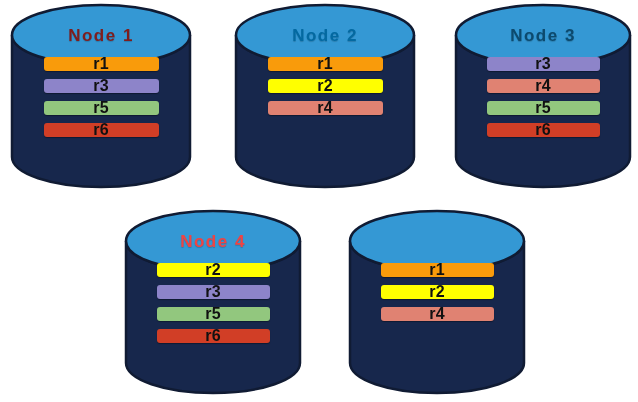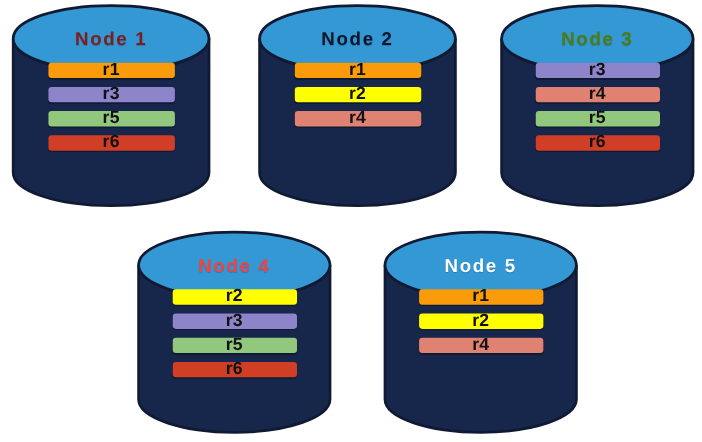--- a/index.html
+++ b/index.html
@@ -109,41 +109,41 @@
         </div>
       </div>
     </div>
     <div class="node" style="left: 232px; top: 2px; width: 186px; height: 188px;">
       <div class="cyl">
         <svg class="cyl-svg" width="186" height="188" viewBox="0 0 186 188">
           <path d="M 4 33 L 4 155 A 89 30 0 0 0 182 155 L 182 33 A 89 30 0 0 1 4 33 Z" fill="#17274C" stroke="#101B33" stroke-width="2.5"></path>
           <ellipse cx="93" cy="33" rx="89" ry="30" fill="#3498D4" stroke="#101B33" stroke-width="2.5"></ellipse>
         </svg>
       </div>
-      <div class="node-title" style="top: 24px; color: #0f172a;">Node  2</div>
+      <div class="node-title" style="top: 24px; color: #0369a1;">Node  2</div>
       <div class="replica-stack" style="top: 55px;">
         <div class="replica-bar" style="background: rgb(249, 155, 11); width: 115px;">
           <span class="replica-label" style="color: rgb(17, 17, 17);">r1</span>
         </div>
         <div class="replica-bar" style="background: rgb(255, 255, 0); width: 115px;">
           <span class="replica-label" style="color: rgb(17, 17, 17);">r2</span>
         </div>
         <div class="replica-bar" style="background: rgb(224, 130, 114); width: 115px;">
           <span class="replica-label" style="color: rgb(17, 17, 17);">r4</span>
         </div>
       </div>
     </div>
     <div class="node" style="left: 452px; top: 2px; width: 182px; height: 188px;">
       <div class="cyl">
         <svg class="cyl-svg" width="182" height="188" viewBox="0 0 182 188">
           <path d="M 4 33 L 4 155 A 87 30 0 0 0 178 155 L 178 33 A 87 30 0 0 1 4 33 Z" fill="#17274C" stroke="#101B33" stroke-width="2.5"></path>
           <ellipse cx="91" cy="33" rx="87" ry="30" fill="#3498D4" stroke="#101B33" stroke-width="2.5"></ellipse>
         </svg>
       </div>
-      <div class="node-title" style="top: 24px; color: #4d7c0f;">Node  3</div>
+      <div class="node-title" style="top: 24px; color: #0c4a6e;">Node  3</div>
       <div class="replica-stack" style="top: 55px;">
         <div class="replica-bar" style="background: rgb(141, 132, 201); width: 113px;">
           <span class="replica-label" style="color: rgb(17, 17, 17);">r3</span>
         </div>
         <div class="replica-bar" style="background: rgb(224, 130, 114); width: 113px;">
           <span class="replica-label" style="color: rgb(17, 17, 17);">r4</span>
         </div>
         <div class="replica-bar" style="background: rgb(146, 199, 126); width: 113px;">
           <span class="replica-label" style="color: rgb(17, 17, 17);">r5</span>
         </div>
@@ -175,21 +175,20 @@
         </div>
       </div>
     </div>
     <div class="node" style="left: 346px; top: 208px; width: 182px; height: 188px;">
       <div class="cyl">
         <svg class="cyl-svg" width="182" height="188" viewBox="0 0 182 188">
           <path d="M 4 33 L 4 155 A 87 30 0 0 0 178 155 L 178 33 A 87 30 0 0 1 4 33 Z" fill="#17274C" stroke="#101B33" stroke-width="2.5"></path>
           <ellipse cx="91" cy="33" rx="87" ry="30" fill="#3498D4" stroke="#101B33" stroke-width="2.5"></ellipse>
         </svg>
       </div>
-      <div class="node-title" style="top: 24px; color: rgb(255, 255, 255);">Node  5</div>
       <div class="replica-stack" style="top: 55px;">
         <div class="replica-bar" style="background: rgb(249, 155, 11); width: 113px;">
           <span class="replica-label" style="color: rgb(17, 17, 17);">r1</span>
         </div>
         <div class="replica-bar" style="background: rgb(255, 255, 0); width: 113px;">
           <span class="replica-label" style="color: rgb(17, 17, 17);">r2</span>
         </div>
         <div class="replica-bar" style="background: rgb(224, 130, 114); width: 113px;">
           <span class="replica-label" style="color: rgb(17, 17, 17);">r4</span>
         </div>

